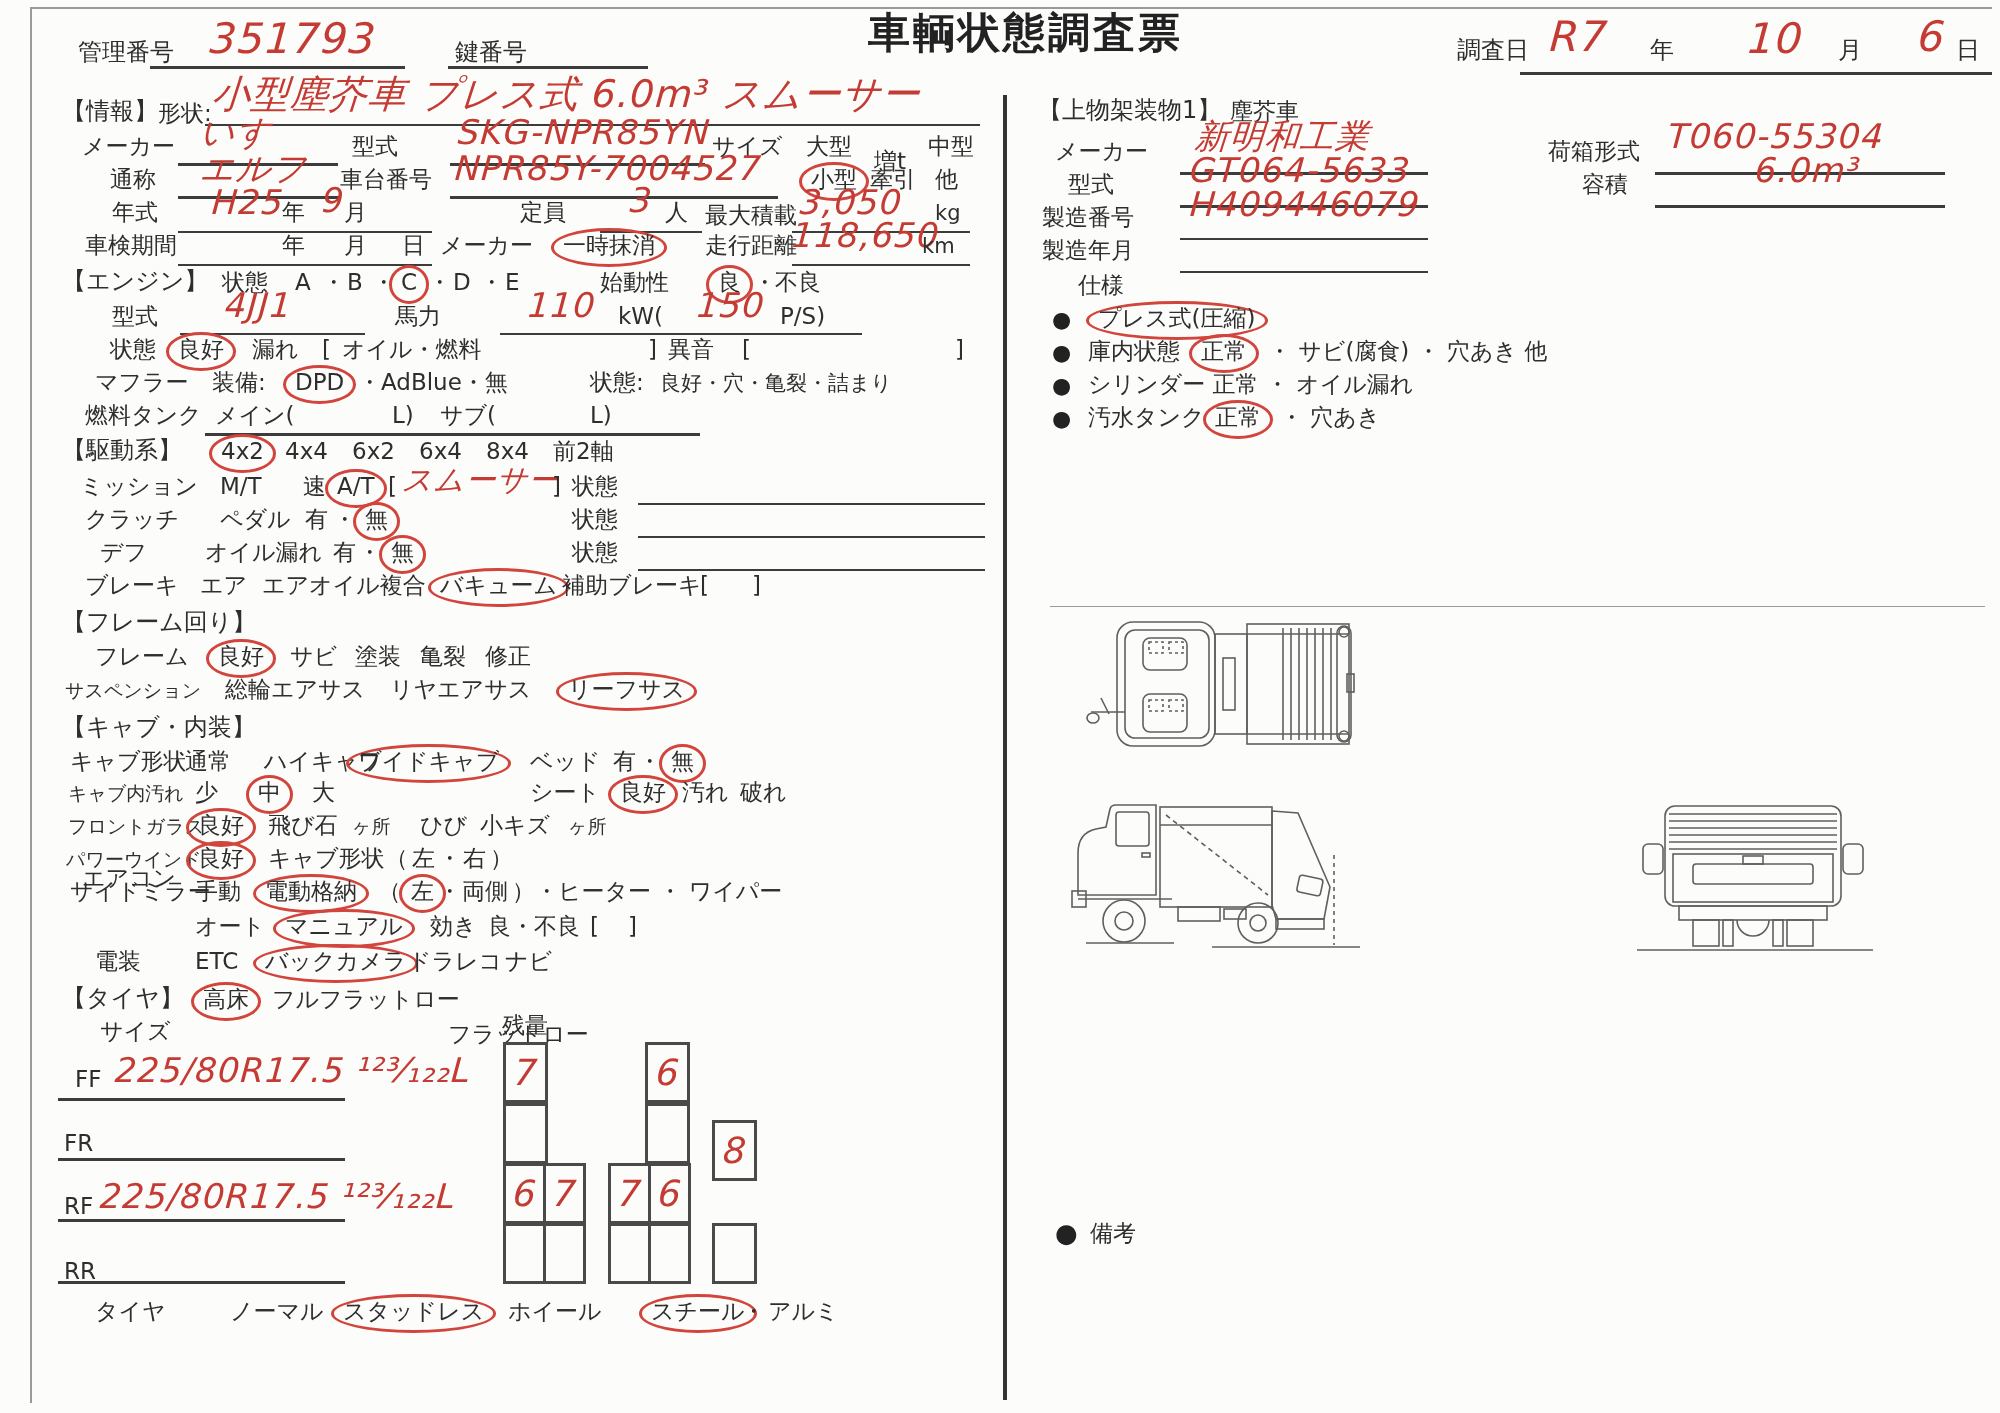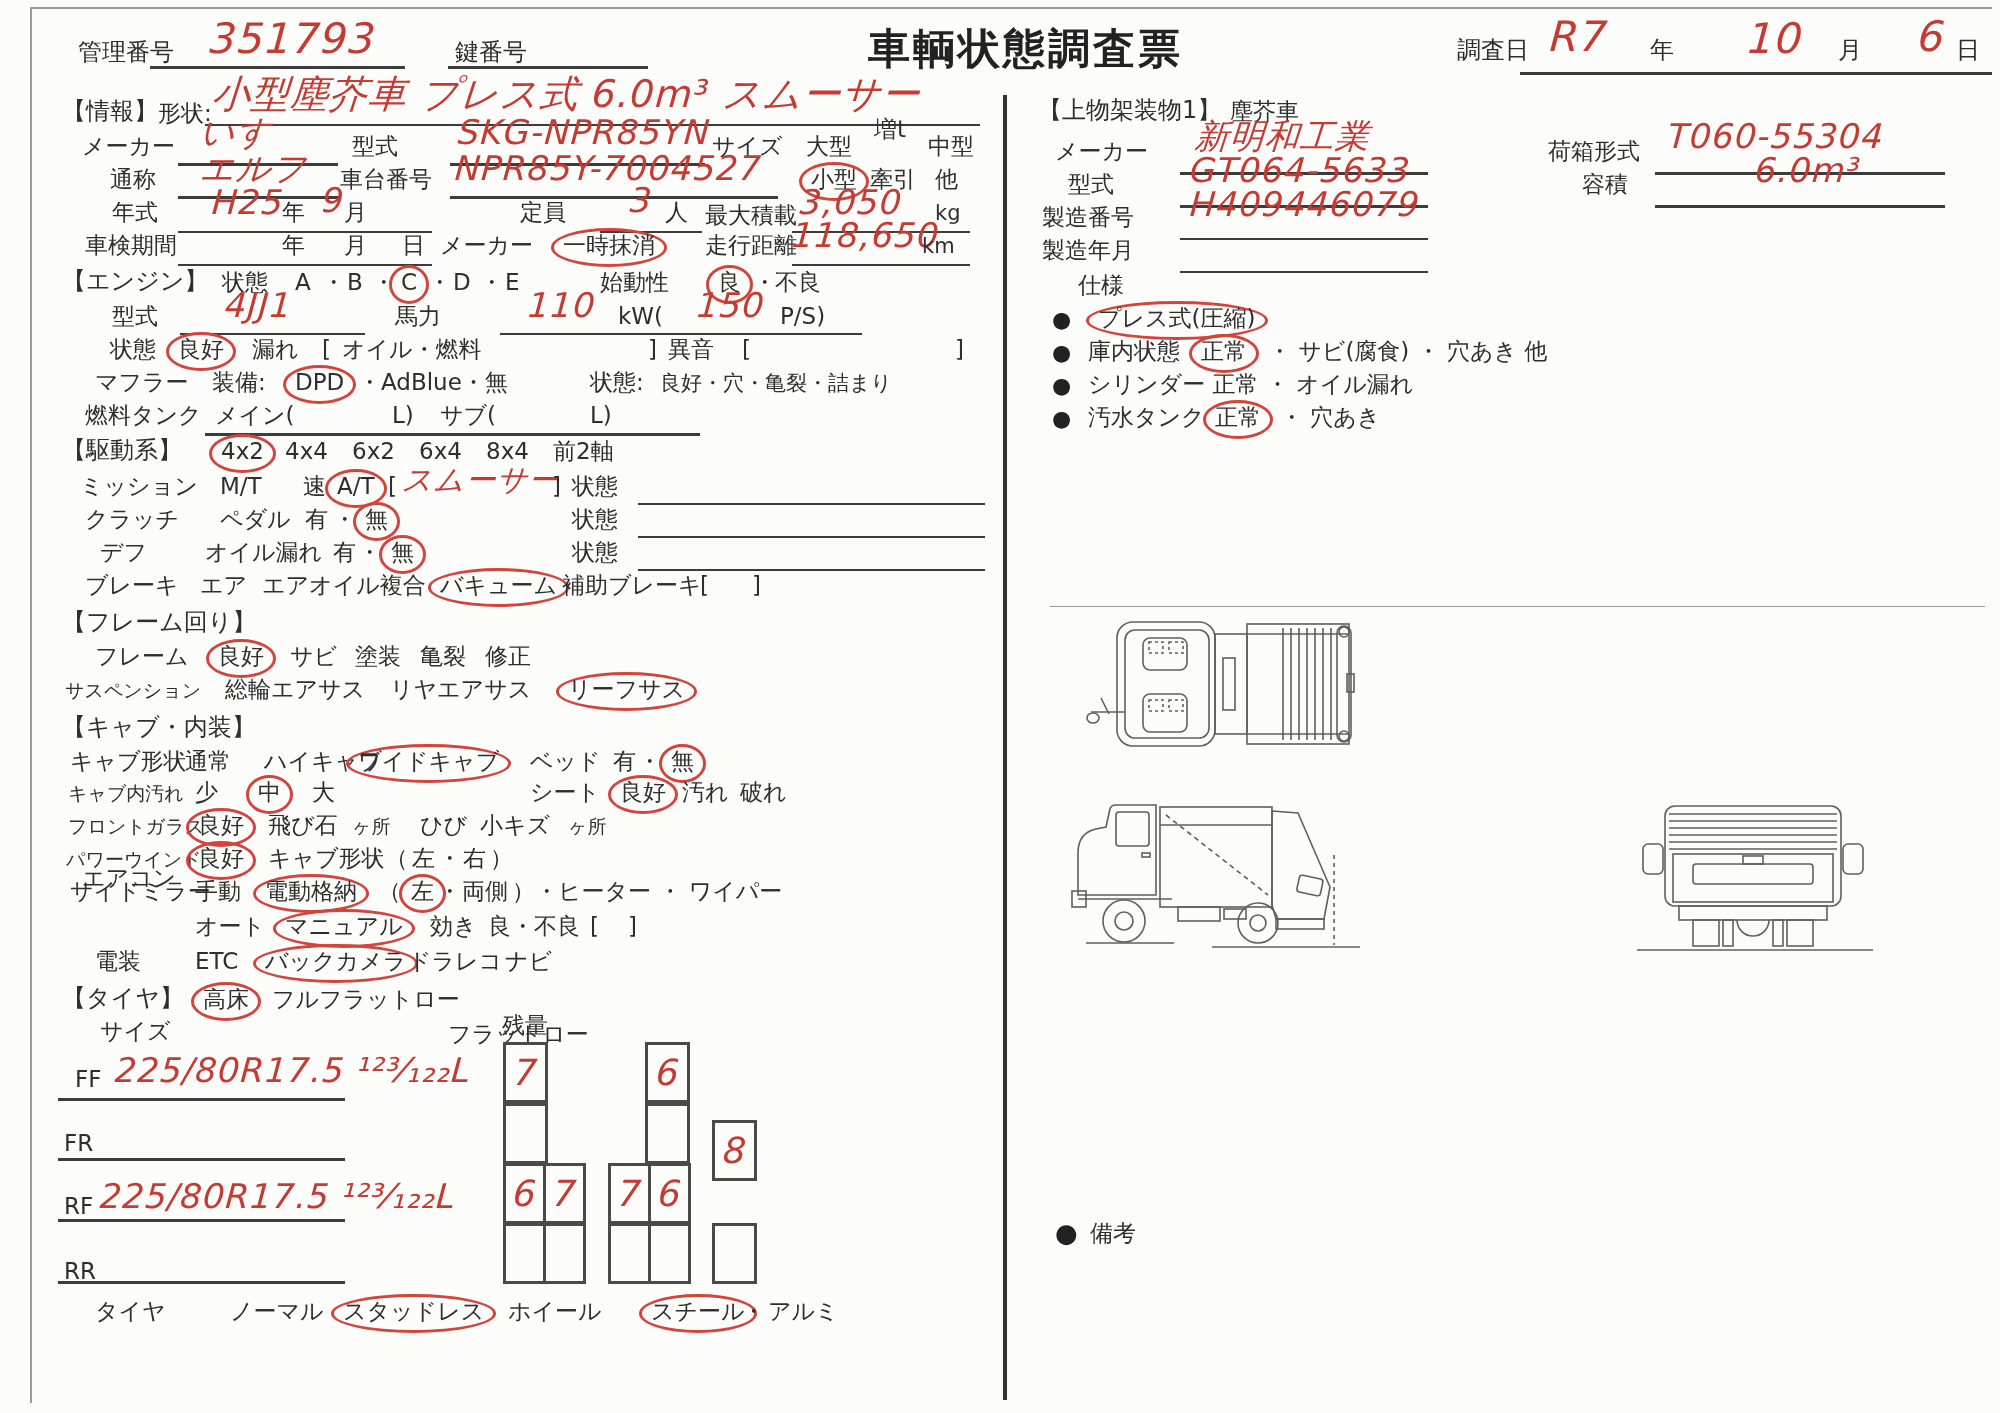--- a/index.html
+++ b/index.html
@@ -2,21 +2,21 @@
 <html><head>
 <meta charset="utf-8">
 <style>
   html,body{margin:0;padding:0;background:#e8e8e8;}
   #page{position:relative;width:2000px;height:1413px;background:#fcfcfb;overflow:hidden;
         font-family:"DejaVu Sans","Liberation Sans",sans-serif;color:#2e2e2e;}
   .t{position:absolute;white-space:nowrap;font-size:23px;line-height:1.2;}
   .s19{font-size:19px;}
   .s21{font-size:21px;}
   .hd{font-size:24px;}
-  .title{font-size:42px;font-weight:bold;letter-spacing:3px;color:#222;margin-top:16px;}
+  .title{font-size:42px;font-weight:bold;letter-spacing:3px;color:#222;}
   .hw{color:#c43b33;font-style:italic;letter-spacing:1px;font-size:34px;transform:skewX(-4deg);}
   .h42{font-size:42px;}
   .h38{font-size:38px;}
   .h30{font-size:30px;}
   .cr{border:3px solid #d2453c;border-radius:50%;padding:1px 9px 4px;margin-left:-9px;margin-top:-4px;}
   .ln{position:absolute;height:0;border-top:2.5px solid #3c3c3c;}
   .lk{border-top-width:3.5px;}
   .lgt{border-top:1.5px solid #999;}
   .vln{position:absolute;width:0;border-left:4px solid #333;}
   .edge{position:absolute;background:#9a9a9a;}
@@ -59,21 +59,21 @@
   <div class="ln" style="left:205px;top:124px;width:775px"></div>
 
   <span class="t" style="left:82px;top:133px">メーカー</span>
   <span class="t hw" style="left:200px;top:112px">いすゞ</span>
   <div class="ln lk" style="left:178px;top:163px;width:160px"></div>
   <span class="t" style="left:352px;top:133px">型式</span>
   <span class="t hw" style="left:458px;top:112px">SKG-NPR85YN</span>
   <div class="ln lk" style="left:450px;top:163px;width:255px"></div>
   <span class="t" style="left:712px;top:133px">サイズ</span>
   <span class="t" style="left:806px;top:133px">大型</span>
-  <span class="t" style="left:874px;top:116px">増t</span>
+  <span class="t" style="left:874px;top:148px">増t</span>
   <span class="t" style="left:928px;top:133px">中型</span>
 
   <span class="t" style="left:110px;top:166px">通称</span>
   <span class="t hw" style="left:200px;top:148px">エルフ</span>
   <div class="ln lk" style="left:178px;top:196px;width:160px"></div>
   <span class="t" style="left:340px;top:166px">車台番号</span>
   <span class="t hw" style="left:455px;top:148px">NPR85Y-7004527</span>
   <div class="ln lk" style="left:450px;top:196px;width:328px"></div>
   <span class="t cr" style="left:808px;top:166px">小型</span>
   <span class="t" style="left:870px;top:166px">牽引</span>

